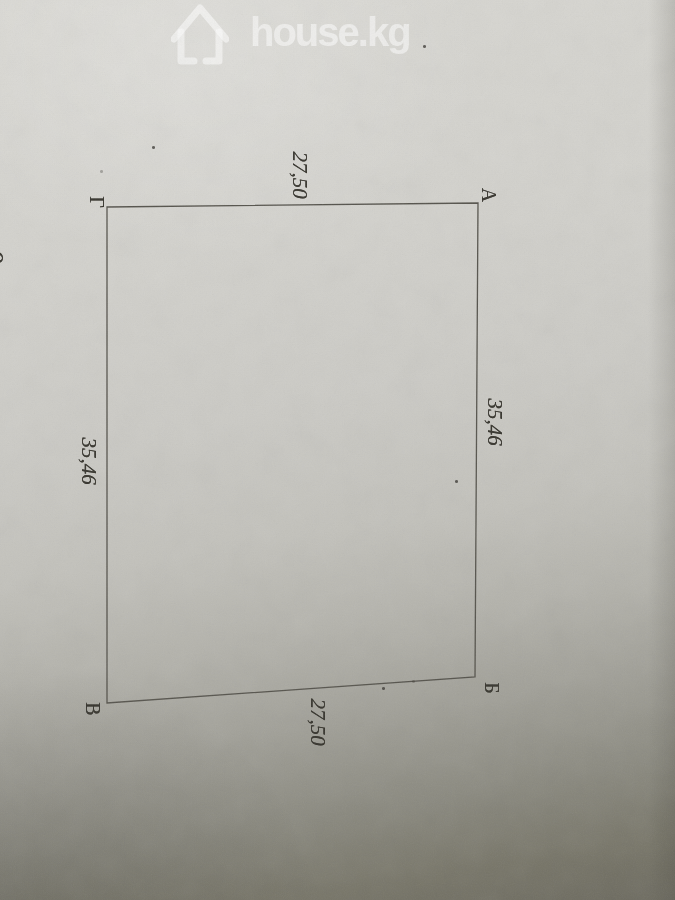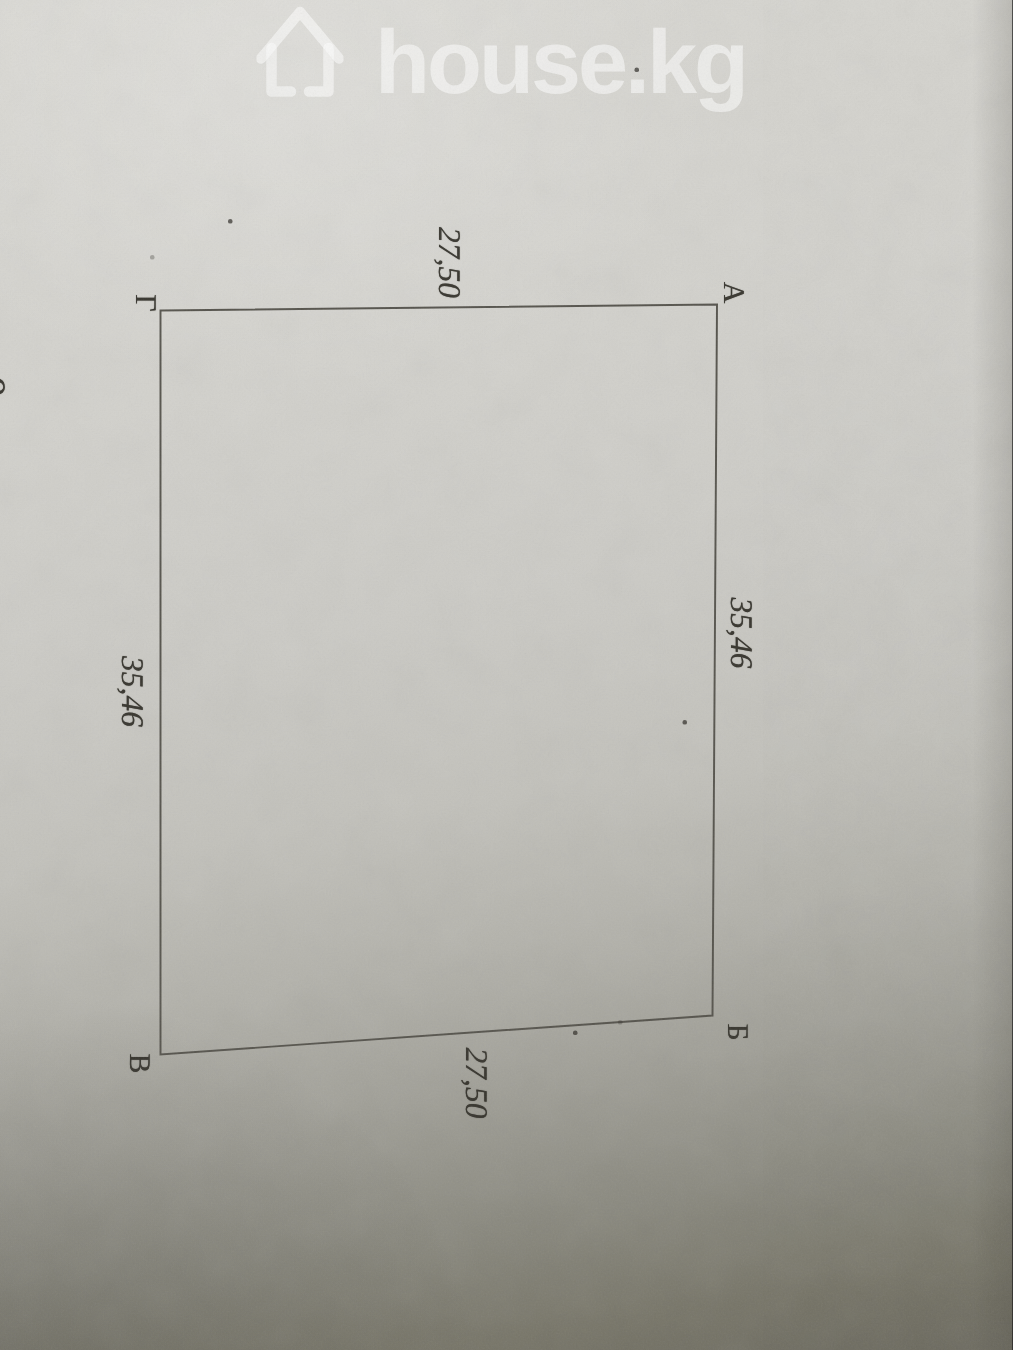--- a/index.html
+++ b/index.html
@@ -22,21 +22,21 @@
     pointer-events:none; z-index:9;
   }
   .watermark {
     position:absolute; left:0; top:0; width:675px; height:90px;
     z-index:5; filter:blur(0.4px);
   }
   .wm-icon { position:absolute; left:171px; top:2px; }
   .wm-text {
     position:absolute; left:250px; top:12px;
     font-family:"Liberation Sans", sans-serif;
-    font-weight:bold; font-size:60px; line-height:1;
+    font-weight:bold; font-size:40px; line-height:1;
     letter-spacing:-2px; white-space:nowrap;
   }
   .plot-svg { position:absolute; left:0; top:0; z-index:2; }
   .plot-line { fill:none; stroke-width:1.3px; }
   .vlabel {
     position:absolute; z-index:3; white-space:nowrap;
     transform:translate(-50%,-50%) rotate(90deg);
     text-shadow:0 0 0.6px rgba(42,40,34,0.75);
   }
   .corner { font-size:20px; }

